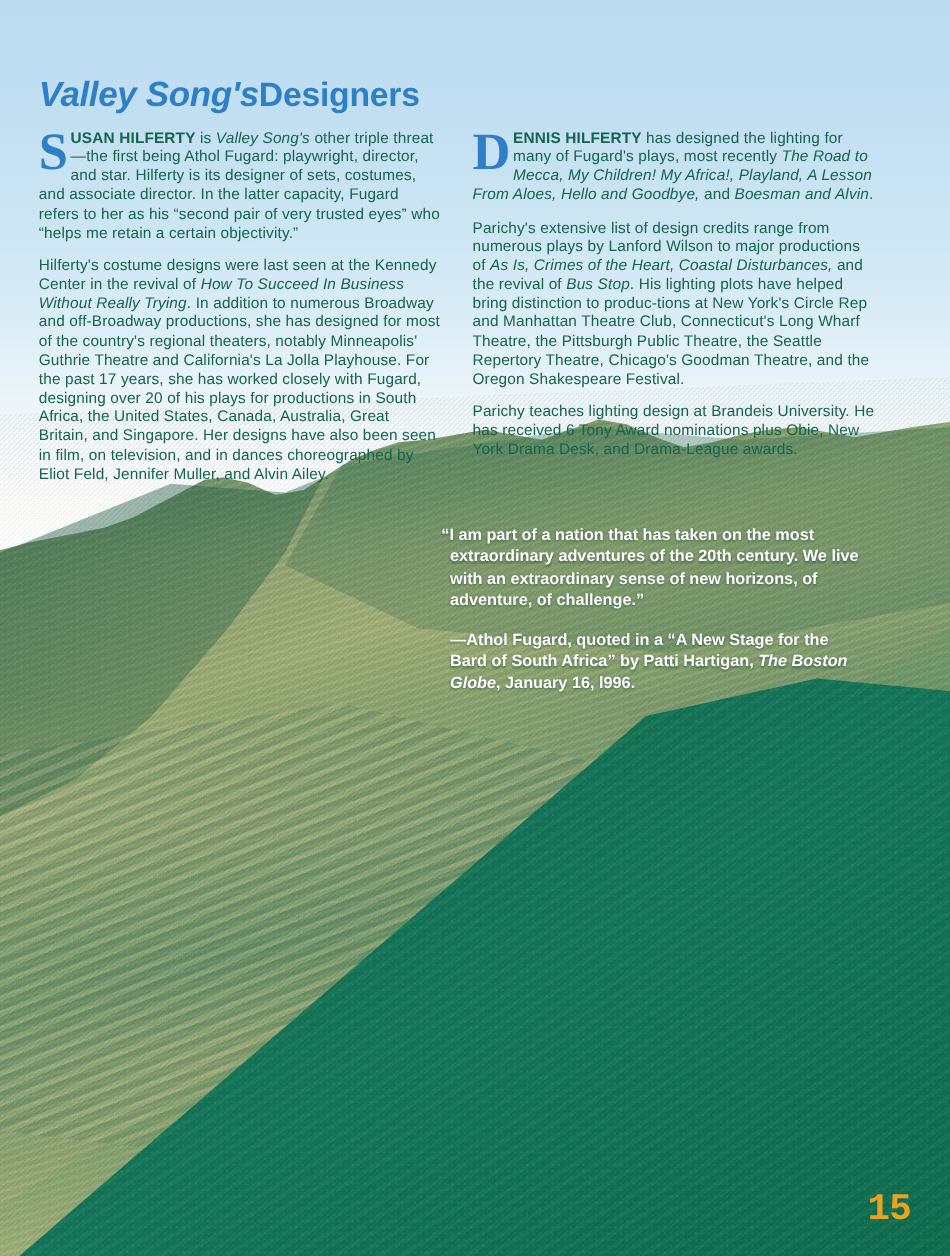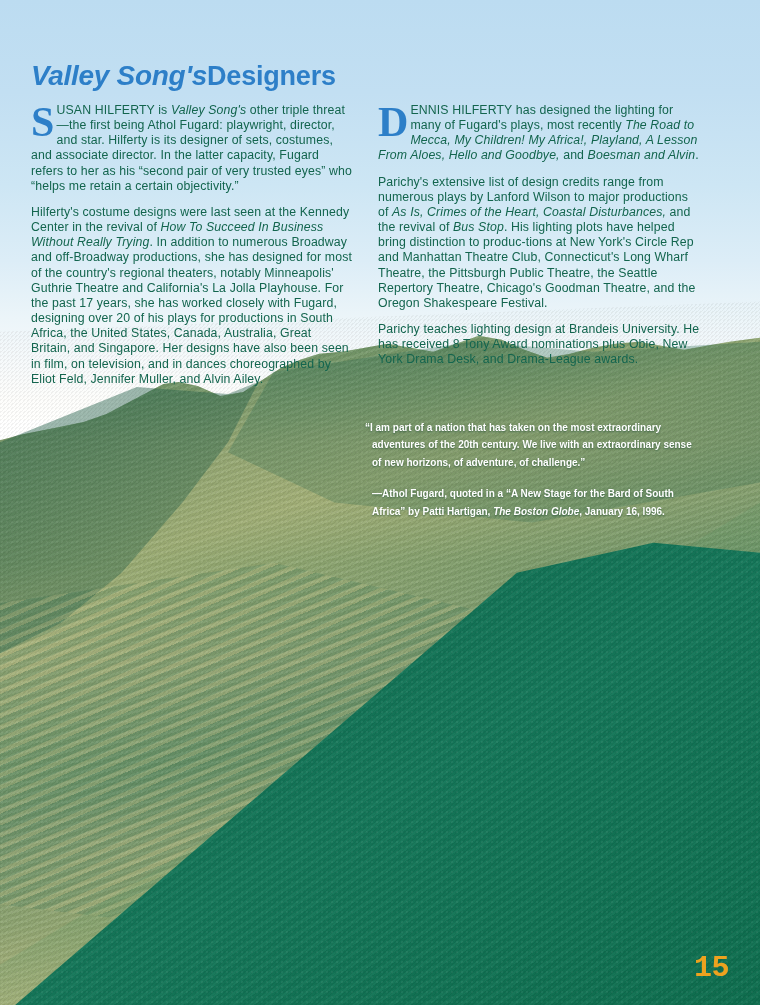--- a/index.html
+++ b/index.html
@@ -221,31 +221,31 @@
   .dropcap {
     float: left;
     font-family: "Liberation Serif", serif;
     font-weight: bold;
     color: #2d7fc8;
     font-size: 42px;
     line-height: 34px;
     margin: 2px 2px 0 0;
     padding: 0;
   }
-  .sc { font-weight: normal; }
+  .sc { font-weight: bold; }
   em { font-style: italic; }
 
   
   .pullquote {
     position: absolute;
-    left: 372px;
+    left: 360px;
     top: 419px;
     width: 330px;
     color: #ffffff;
-    font-size: 10px;
+    font-size: 13px;
     line-height: 17.4px;
     font-weight: bold;
     text-shadow: 0 1px 2px rgba(10,60,40,0.55);
   }
   .pullquote .pq-body { margin: 0; text-indent: -7px; }
   .pullquote .pq-attr { margin: 14px 0 0 0; }
   .pullquote .pq-attr em { font-style: italic; }
 
   
   .folio {
@@ -285,21 +285,21 @@
     </div>
 
     <div class="col col-left">
         <p><span class="dropcap">S</span><span class="sc">USAN HILFERTY</span><span> is </span><em>Valley Song's</em><span> other triple threat—the first being Athol Fugard: playwright, director, and star. Hilferty is its designer of sets, costumes, and associate director. In the latter capacity, Fugard refers to her as his “second pair of very trusted eyes” who “helps me retain a certain objectivity.”</span></p>
         <p><span>Hilferty's costume designs were last seen at the Kennedy Center in the revival of </span><em>How To Succeed In Business Without Really Trying</em><span>. In addition to numerous Broadway and off-Broadway productions, she has designed for most of the country's regional theaters, notably Minneapolis' Guthrie Theatre and California's La Jolla Playhouse. For the past 17 years, she has worked closely with Fugard, designing over 20 of his plays for productions in South Africa, the United States, Canada, Australia, Great Britain, and Singapore. Her designs have also been seen in film, on television, and in dances choreographed by Eliot Feld, Jennifer Muller, and Alvin Ailey.</span></p>
       </div>
 
     <div class="col col-right">
         <p><span class="dropcap">D</span><span class="sc">ENNIS HILFERTY</span><span> has designed the lighting for many of Fugard's plays, most recently </span><em>The Road to Mecca, My Children! My Africa!, Playland, A Lesson From Aloes, Hello and Goodbye,</em><span> and </span><em>Boesman and Alvin</em><span>.</span></p>
         <p><span>Parichy's extensive list of design credits range from numerous plays by Lanford Wilson to major productions of </span><em>As Is, Crimes of the Heart, Coastal Disturbances,</em><span> and the revival of </span><em>Bus Stop</em><span>. His lighting plots have helped bring distinction to produc-tions at New York's Circle Rep and Manhattan Theatre Club, Connecticut's Long Wharf Theatre, the Pittsburgh Public Theatre, the Seattle Repertory Theatre, Chicago's Goodman Theatre, and the Oregon Shakespeare Festival.</span></p>
-        <p><span>Parichy teaches lighting design at Brandeis University. He has received 8 Tony Award nominations plus Obie, New York Drama Desk, and Drama-League awards.</span></p>
+        <p><span>Parichy teaches lighting design at Brandeis University. He has received 6 Tony Award nominations plus Obie, New York Drama Desk, and Drama-League awards.</span></p>
       </div>
 
     <div class="pullquote">
       <p class="pq-body">“I am part of a nation that has taken on the most extraordinary adventures of the 20th century. We live with an extraordinary sense of new horizons, of adventure, of challenge.”</p>
       <p class="pq-attr"><span>—Athol Fugard, quoted in a “A New Stage for the Bard of South Africa” by Patti Hartigan, </span><em>The Boston Globe</em><span>, January 16, l996.</span></p>
     </div>
 
     <div class="folio">15</div>
 
   </div>

